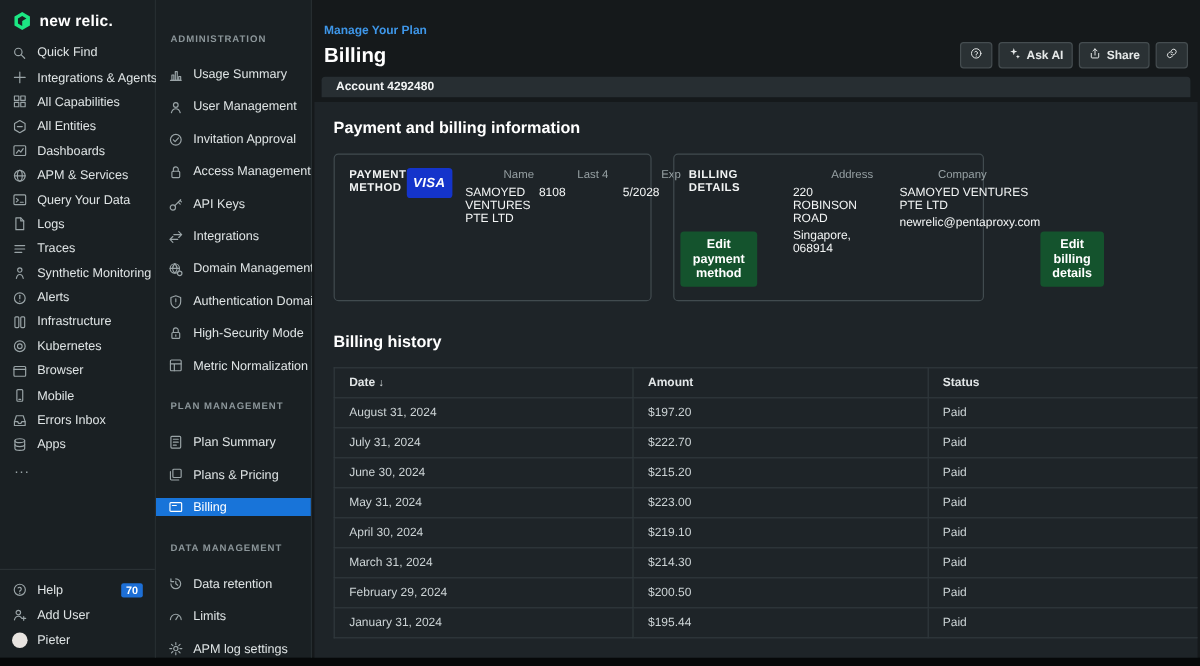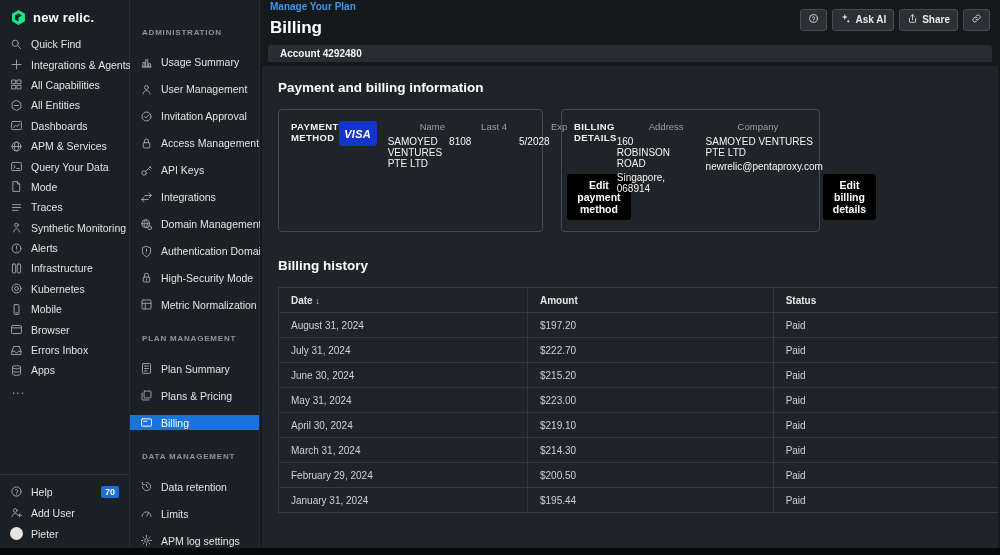--- a/index.html
+++ b/index.html
@@ -28,22 +28,22 @@
   
   .settings { width:130px; background:#1a2023; border-right:1px solid #262d30;
               display:flex; flex-direction:column; flex-shrink:0; padding-top:18px;gap:12px; }
   .sec-title { color:#8c969a; font-size:8px; font-weight:bold; letter-spacing:.8px;
                padding:10px 12px 6px; }
   .settings .nav-item.selected { background:#1874d9; color:#fff; }
   .settings .nav-item.selected .icn { color:#fff; }
 
   
   .main { flex:1; display:flex; flex-direction:column; background:#15191b; min-width:0; }
-  .main-header { display:flex; justify-content:space-between; align-items:center;
-                 padding:1px 10px 0 10px; }
+  .main-header { display:flex; justify-content:space-between; align-items:flex-end;
+                 padding:20px 10px 0 10px; }
   .bc-link { color:#3e96e8; font-size:10px; font-weight:bold; text-decoration:none; display:block; }
   .page-title { color:#fff; font-size:17px; font-weight:bold; margin-top:6px; }
   .actions { display:flex; gap:5px; }
   .act-btn { display:flex; align-items:center; gap:4px; height:22px; padding:0 7px;
              background:#2a3134; border:1px solid #454d50; border-radius:3px;
              color:#e6e9e9; font-size:10px; font-weight:bold; cursor:pointer;
              font-family:"Liberation Sans", sans-serif; }
   .act-btn svg { width:11px; height:11px; }
 
   .account-bar { margin:7px 8px 0; height:17px; background:#272e32; border-radius:3px 3px 0 0;
@@ -60,23 +60,23 @@
   .card.bd { width:259px; }
   .card-title { color:#f2f4f4; font-size:9.5px; font-weight:bold; letter-spacing:.4px; margin-bottom:14px; }
   .fld-label { color:#97a1a4; font-size:9.5px; margin-bottom:4px;padding-left:32px; }
   .fld-value { color:#f3f5f5; font-size:10px; }
   .pm-row { display:flex; gap:11px; align-items:flex-start; }
   .visa { width:38px; height:25px; background:#1434cb; border-radius:3px; display:flex;
           align-items:center; justify-content:center; color:#fff; font-weight:bold;
           font-style:italic; font-size:11px; letter-spacing:.3px; flex-shrink:0; }
   .pm-fields { display:flex; gap:12px; flex:1; min-width:0; }
   .pm-col.grow { flex:1; min-width:0; }
-  .bd-cols { display:flex; gap:22px; }
+  .bd-cols { display:flex; gap:22px;margin-left:44px; }
   .bd-col .fld-value { margin-bottom:3px; }
-  .btn-blue { margin-top:auto; align-self:flex-start; background:#000000; border:none;
+  .btn-blue { margin-top:auto; align-self:flex-start; background:#14532d; border:none;
               color:#fff; font-size:10.5px; font-weight:bold; border-radius:3px;
               padding:5px 10px; cursor:pointer; font-family:"Liberation Sans", sans-serif; }
 
   table.hist { width:778px; border-collapse:collapse; border:1px solid #31393d; }
   table.hist th, table.hist td { border:1px solid #31393d; font-size:10px; text-align:left;
                                  padding:0 12px; height:25px; }
   table.hist th { color:#e2e6e7; font-weight:bold; }
   table.hist td { color:#ccd3d5; }
   col.c-date { width:225px; } col.c-amt { width:222px; } col.c-status { width:218px; } col.c-menu { width:33px; }
   .dots-btn { background:none; border:none; color:#c7cdcf; font-size:11px; font-weight:bold;
@@ -167,21 +167,21 @@
           </span>
           <span class="lbl">Query Your Data</span>
         </div>
         <div class="nav-item">
           <span class="icn ">
             <svg viewBox="0 0 16 16" fill="none" stroke="currentColor" stroke-width="1.2" stroke-linecap="round" stroke-linejoin="round">
               <path d="M4 2h5l3 3v9H4z"></path>
               <path d="M9 2v3h3"></path>
             </svg>
           </span>
-          <span class="lbl">Mode</span>
+          <span class="lbl">Logs</span>
         </div>
         <div class="nav-item">
           <span class="icn ">
             <svg viewBox="0 0 16 16" fill="none" stroke="currentColor" stroke-width="1.2" stroke-linecap="round" stroke-linejoin="round">
               <path d="M3 4.5h10M3 8h10M3 11.5h7"></path>
             </svg>
           </span>
           <span class="lbl">Traces</span>
         </div>
         <div class="nav-item">
@@ -217,34 +217,34 @@
             <svg viewBox="0 0 16 16" fill="none" stroke="currentColor" stroke-width="1.2" stroke-linecap="round" stroke-linejoin="round">
               <circle cx="8" cy="8" r="5.5"></circle>
               <circle cx="8" cy="8" r="2.4"></circle>
             </svg>
           </span>
           <span class="lbl">Kubernetes</span>
         </div>
         <div class="nav-item">
           <span class="icn ">
             <svg viewBox="0 0 16 16" fill="none" stroke="currentColor" stroke-width="1.2" stroke-linecap="round" stroke-linejoin="round">
+              <rect x="2" y="3" width="12" height="10" rx="1"></rect>
+              <path d="M2 6h12"></path>
+            </svg>
+          </span>
+          <span class="lbl">Browser</span>
+        </div>
+        <div class="nav-item">
+          <span class="icn ">
+            <svg viewBox="0 0 16 16" fill="none" stroke="currentColor" stroke-width="1.2" stroke-linecap="round" stroke-linejoin="round">
               <rect x="5" y="2" width="6" height="12" rx="1"></rect>
               <path d="M7 12h2"></path>
             </svg>
           </span>
           <span class="lbl">Mobile</span>
-        </div>
-        <div class="nav-item">
-          <span class="icn ">
-            <svg viewBox="0 0 16 16" fill="none" stroke="currentColor" stroke-width="1.2" stroke-linecap="round" stroke-linejoin="round">
-              <rect x="2" y="3" width="12" height="10" rx="1"></rect>
-              <path d="M2 6h12"></path>
-            </svg>
-          </span>
-          <span class="lbl">Browser</span>
         </div>
         <div class="nav-item">
           <span class="icn ">
             <svg viewBox="0 0 16 16" fill="none" stroke="currentColor" stroke-width="1.2" stroke-linecap="round" stroke-linejoin="round">
               <path d="M2.5 9l2-6h7l2 6v4h-11z"></path>
               <path d="M2.5 9h3.5c0 1 .9 2 2 2s2-1 2-2h3.5"></path>
             </svg>
           </span>
           <span class="lbl">Errors Inbox</span>
         </div>
@@ -512,21 +512,21 @@
             </div>
           </div>
           <button class="btn-blue">Edit payment method</button>
         </div>
 
         <div class="card bd">
           <div class="card-title">BILLING DETAILS</div>
           <div class="bd-cols">
             <div class="bd-col">
               <div class="fld-label">Address</div>
-              <div class="fld-value">160 ROBINSON ROAD</div>
+              <div class="fld-value">220 ROBINSON ROAD</div>
               <div class="fld-value">Singapore, 068914</div>
             </div>
             <div class="bd-col">
               <div class="fld-label">Company</div>
               <div class="fld-value">SAMOYED VENTURES PTE LTD</div>
               <div class="fld-value">newrelic@pentaproxy.com</div>
             </div>
           </div>
           <button class="btn-blue">Edit billing details</button>
         </div>

